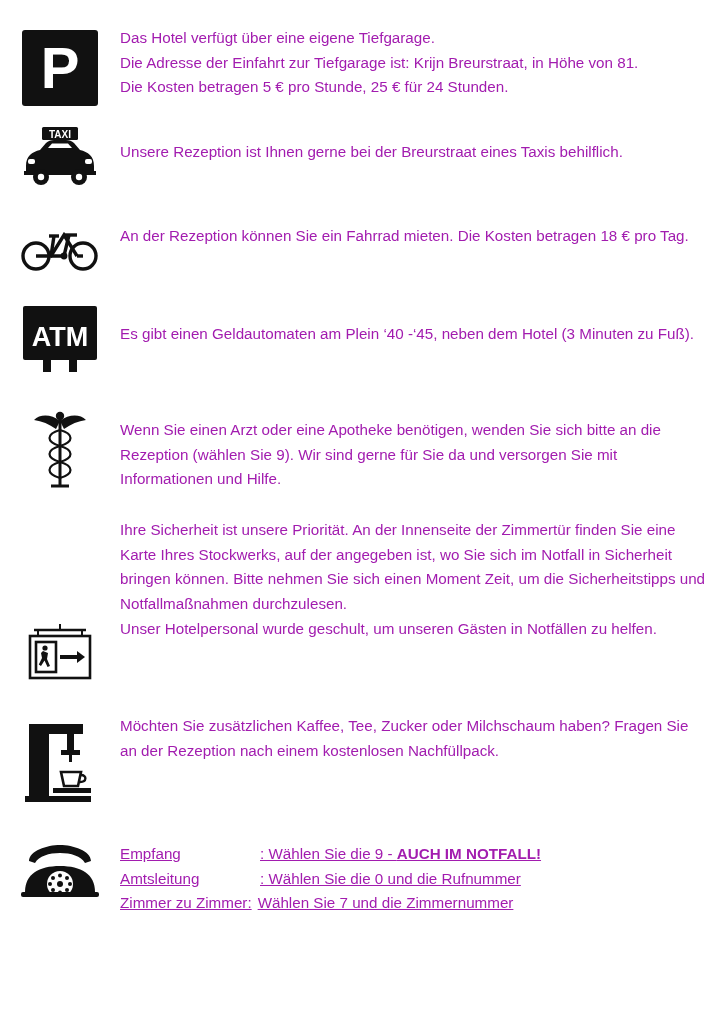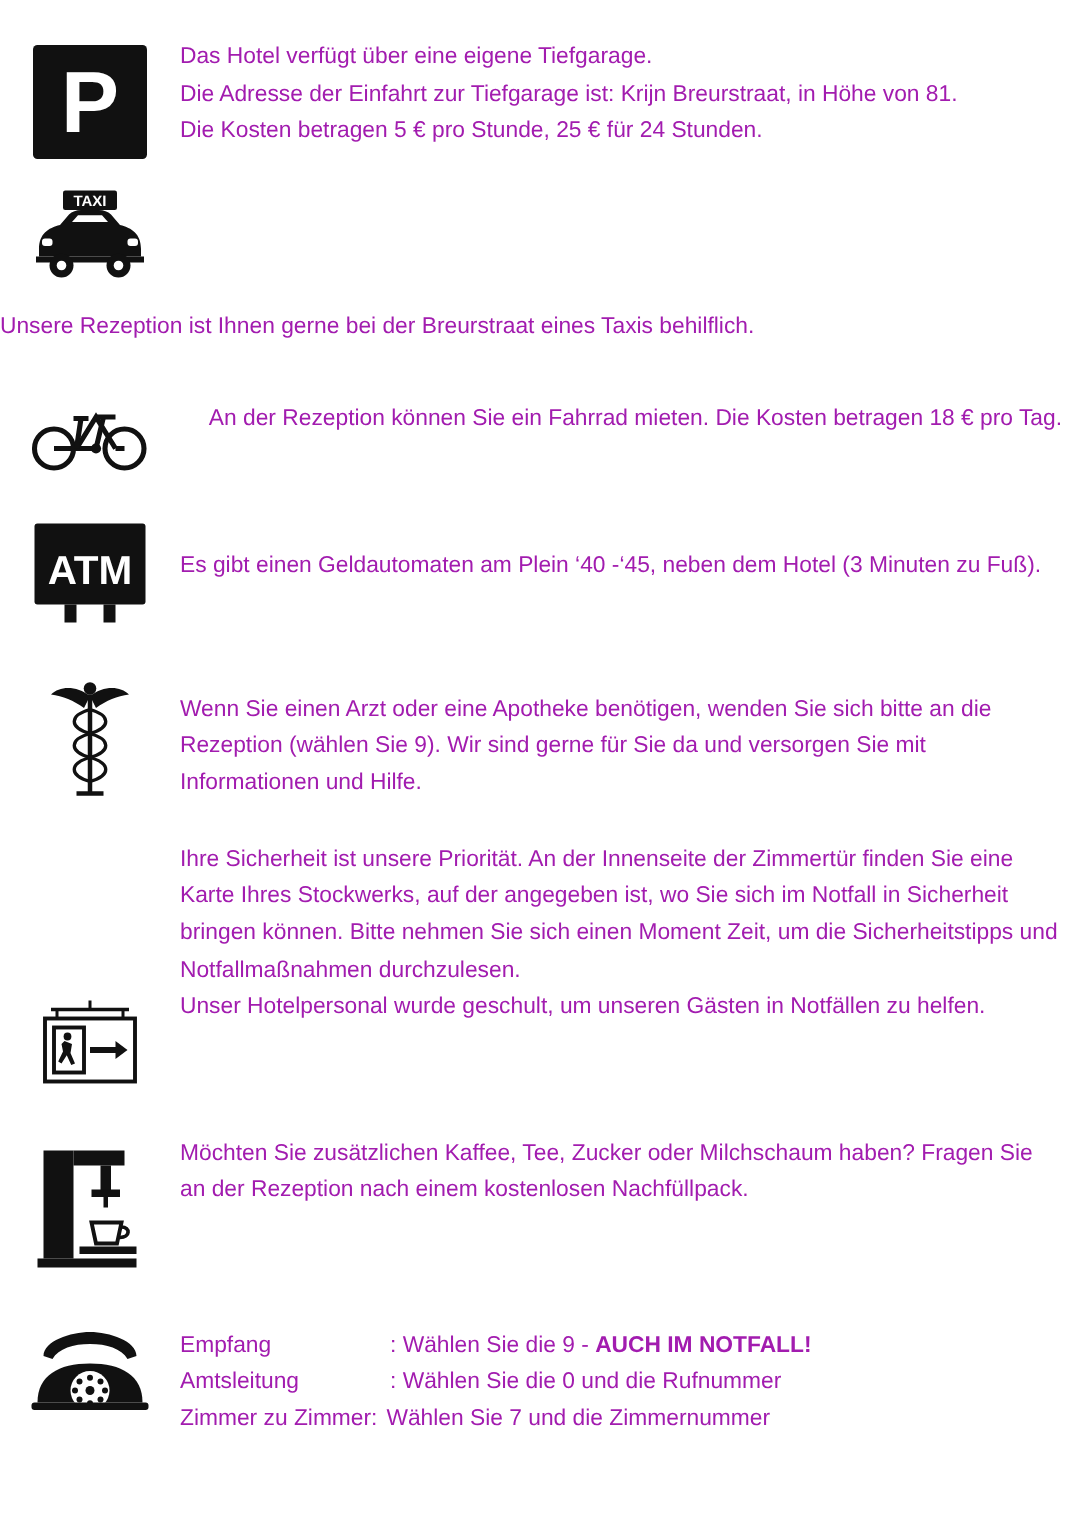--- a/index.html
+++ b/index.html
@@ -41,49 +41,50 @@
     line-height: 1.62;
     color: #a21caf;
   }
   .text-cell p {
     margin: 0;
   }
   svg { display: block; }
 
   
   #row-parking   { margin-top: 26px; }
-  #row-taxi      { margin-top: 16px; flex-direction: column; }
+  #row-taxi      { margin-top: 16px; }
   #row-bike      { margin-top: 28px; }
   #row-atm       { margin-top: 28px; }
   #row-medical   { margin-top: 26px; }
   #row-emergency { margin-top: 22px; }
   #row-coffee    { margin-top: 18px; }
   #row-phone     { margin-top: 26px; }
 
   #row-parking   .icon-cell { padding-top: 4px; }
   #row-taxi      .icon-cell { padding-top: 4px; }
   #row-bike      .icon-cell { padding-top: 6px; }
   #row-atm       .icon-cell { padding-top: 4px; }
   #row-medical   .icon-cell { padding-top: 6px; }
   #row-emergency .icon-cell { padding-top: 108px; }
   #row-coffee    .icon-cell { padding-top: 18px; }
   #row-phone     .icon-cell { padding-top: 12px; }
 
   #row-taxi      .text-cell { padding-top: 18px; }
-  #row-bike      .text-cell { padding-top: 8px; text-align: right; }
+  #row-bike      .text-cell { padding-top: 8px; }
   #row-atm       .text-cell { padding-top: 22px; }
   #row-medical   .text-cell { padding-top: 16px; }
   #row-emergency .text-cell { padding-top: 4px; }
   #row-coffee    .text-cell { padding-top: 12px; }
   #row-phone     .text-cell { padding-top: 10px; }
 
   
   .phone-line {
     display: flex;
     align-items: flex-end;
+    text-decoration: underline;
   }
   .phone-label {
     width: 140px;
     min-width: 140px;
   }
   .phone-value { flex: 1; }
   .strong { font-weight: bold; }
   .phone-line.wide .phone-label { width: auto; min-width: 0; }
   .phone-line.wide .phone-value { margin-left: 6px; }
 </style>

